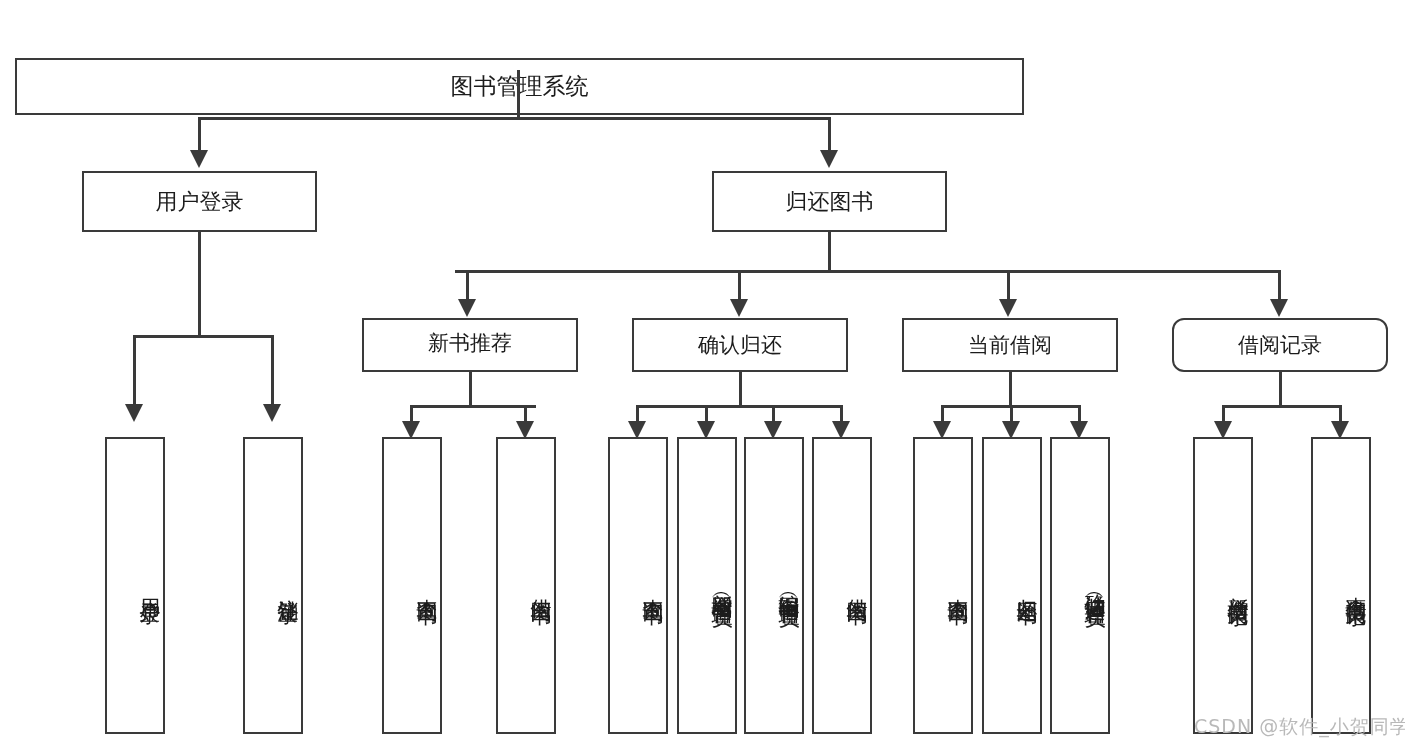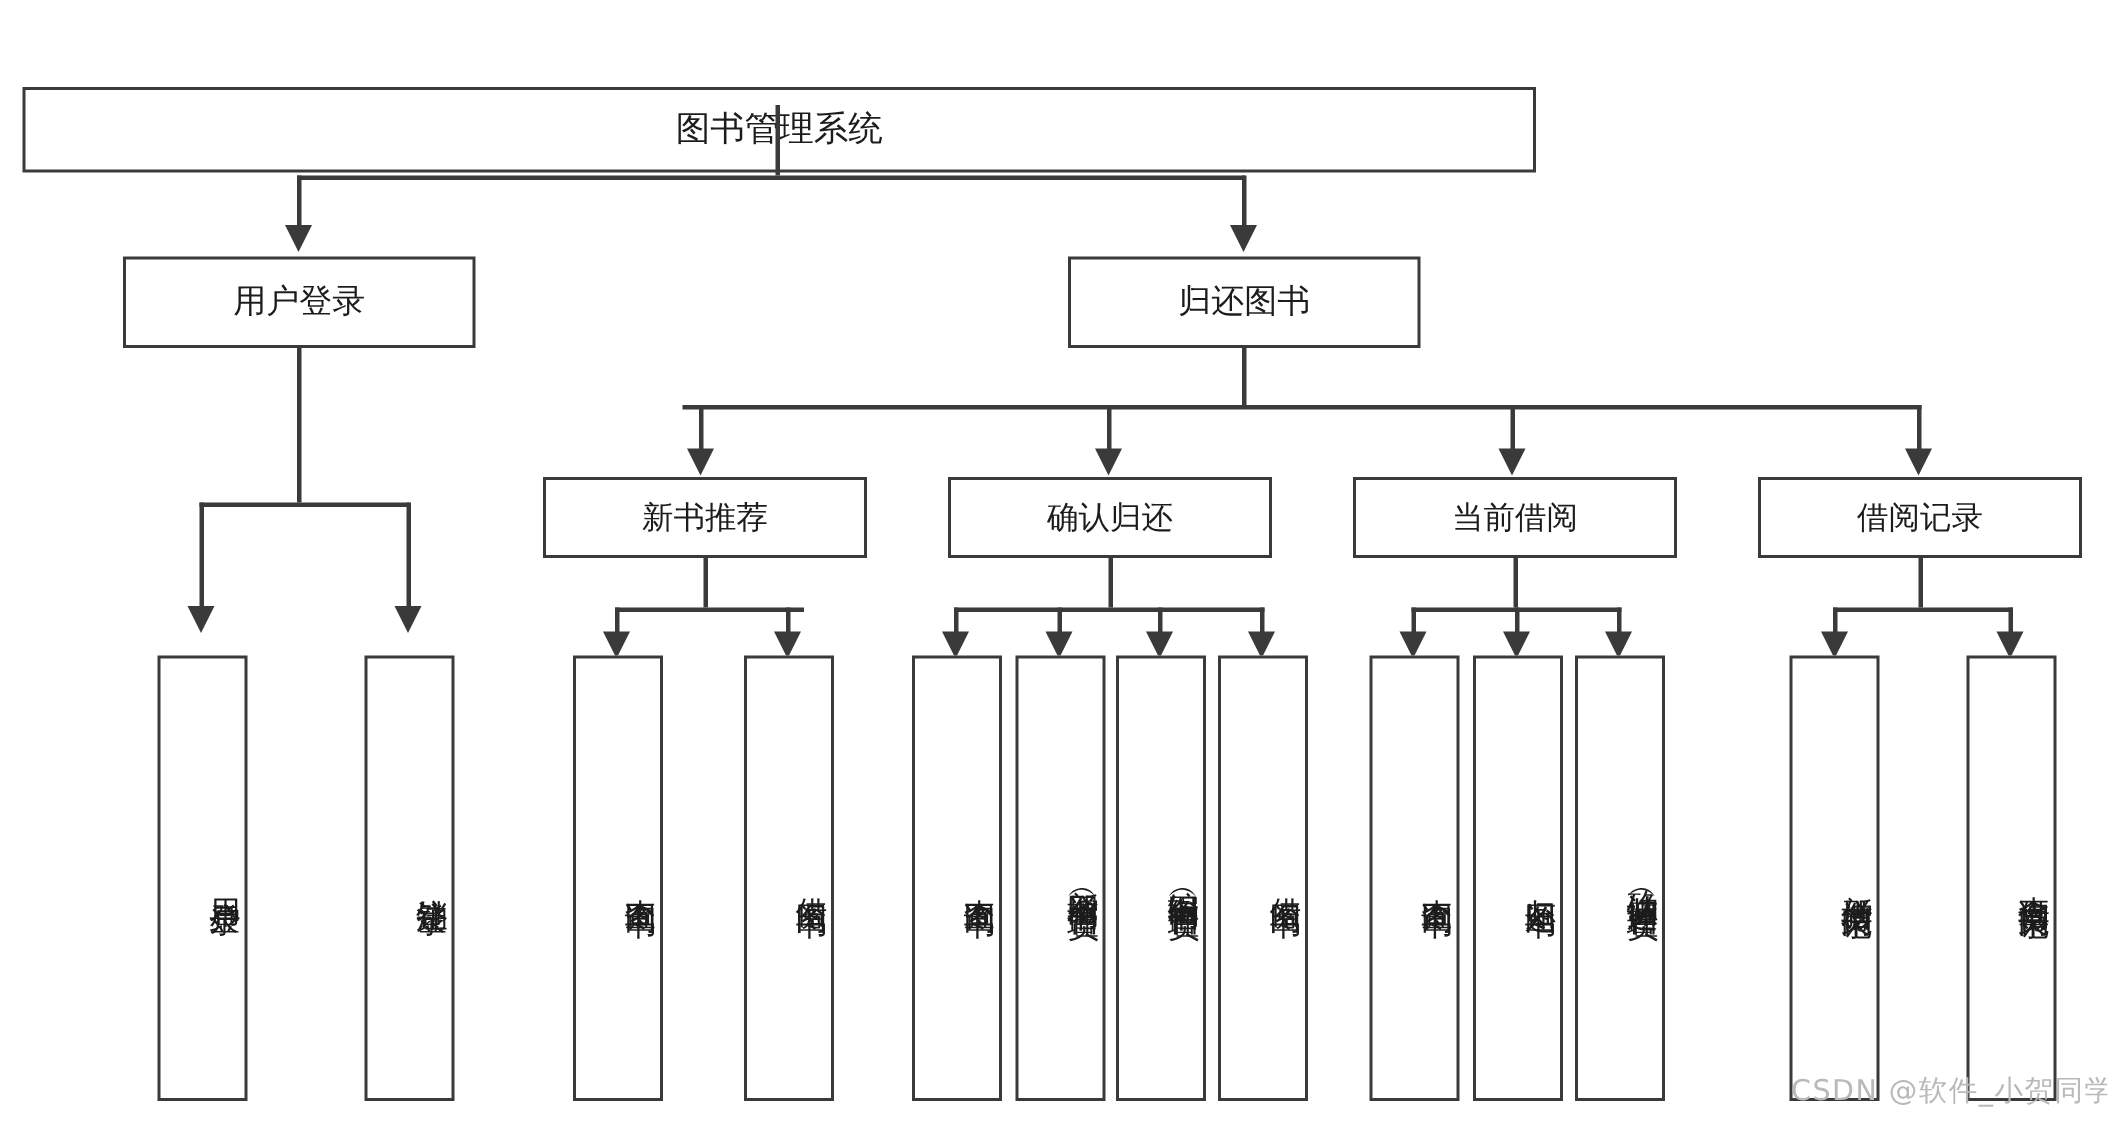--- a/index.html
+++ b/index.html
@@ -101,30 +101,30 @@
   <div class="edge h" style="left:455px;top:270px;width:826px;"></div>
   <div class="edge v" style="left:466px;top:270px;height:30px;"></div>
   <div class="arrow" style="left:458px;top:299px;"></div>
   <div class="edge v" style="left:738px;top:270px;height:30px;"></div>
   <div class="arrow" style="left:730px;top:299px;"></div>
   <div class="edge v" style="left:1007px;top:270px;height:30px;"></div>
   <div class="arrow" style="left:999px;top:299px;"></div>
   <div class="edge v" style="left:1278px;top:270px;height:30px;"></div>
   <div class="arrow" style="left:1270px;top:299px;"></div>
 
-  <div class="node lvl2" style="left:362px;top:318px;width:216px;height:54px;">
+  <div class="node lvl2" style="left:362px;top:318px;width:216px;height:54px;font-family:Liberation Mono, monospace;">
     <span>新书推荐</span>
   </div>
   <div class="node lvl2" style="left:632px;top:318px;width:216px;height:54px;">
     <span>确认归还</span>
   </div>
   <div class="node lvl2" style="left:902px;top:318px;width:216px;height:54px;">
     <span>当前借阅</span>
   </div>
-  <div class="node lvl2" style="left:1172px;top:318px;width:216px;height:54px;">
+  <div class="node lvl2" style="left:1172px;top:318px;width:216px;height:54px;border-radius:12px;">
     <span>借阅记录</span>
   </div>
 
   <div class="edge v" style="left:469px;top:372px;height:33px;"></div>
   <div class="edge h" style="left:410px;top:405px;width:126px;"></div>
   <div class="edge v" style="left:410px;top:405px;height:20px;"></div>
   <div class="arrow" style="left:402px;top:421px;"></div>
   <div class="edge v" style="left:524px;top:405px;height:20px;"></div>
   <div class="arrow" style="left:516px;top:421px;"></div>
 

